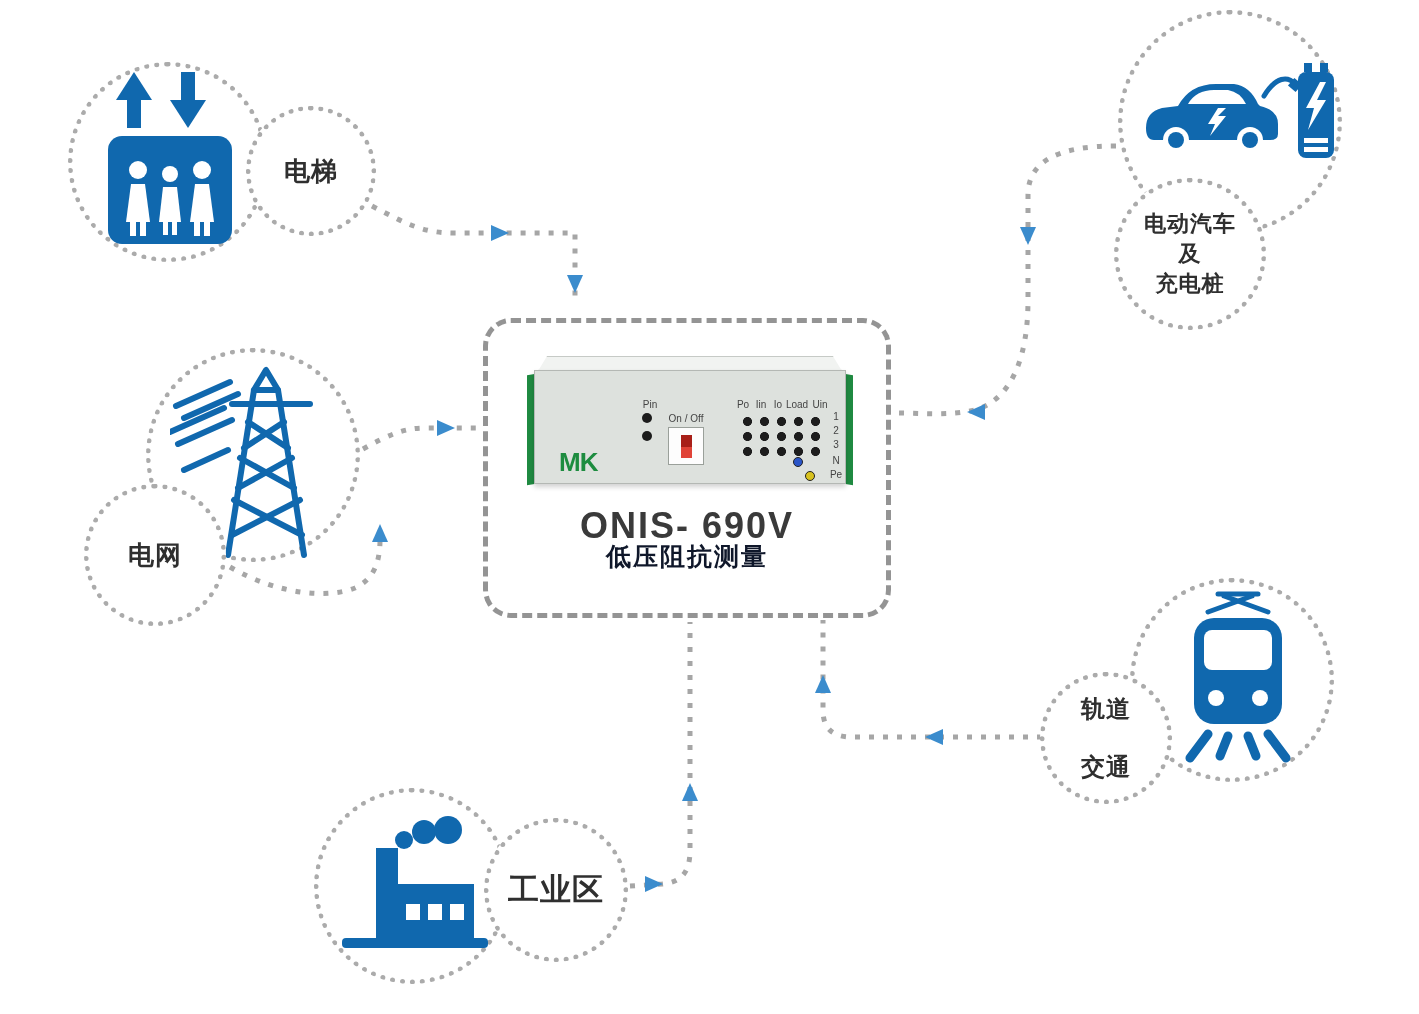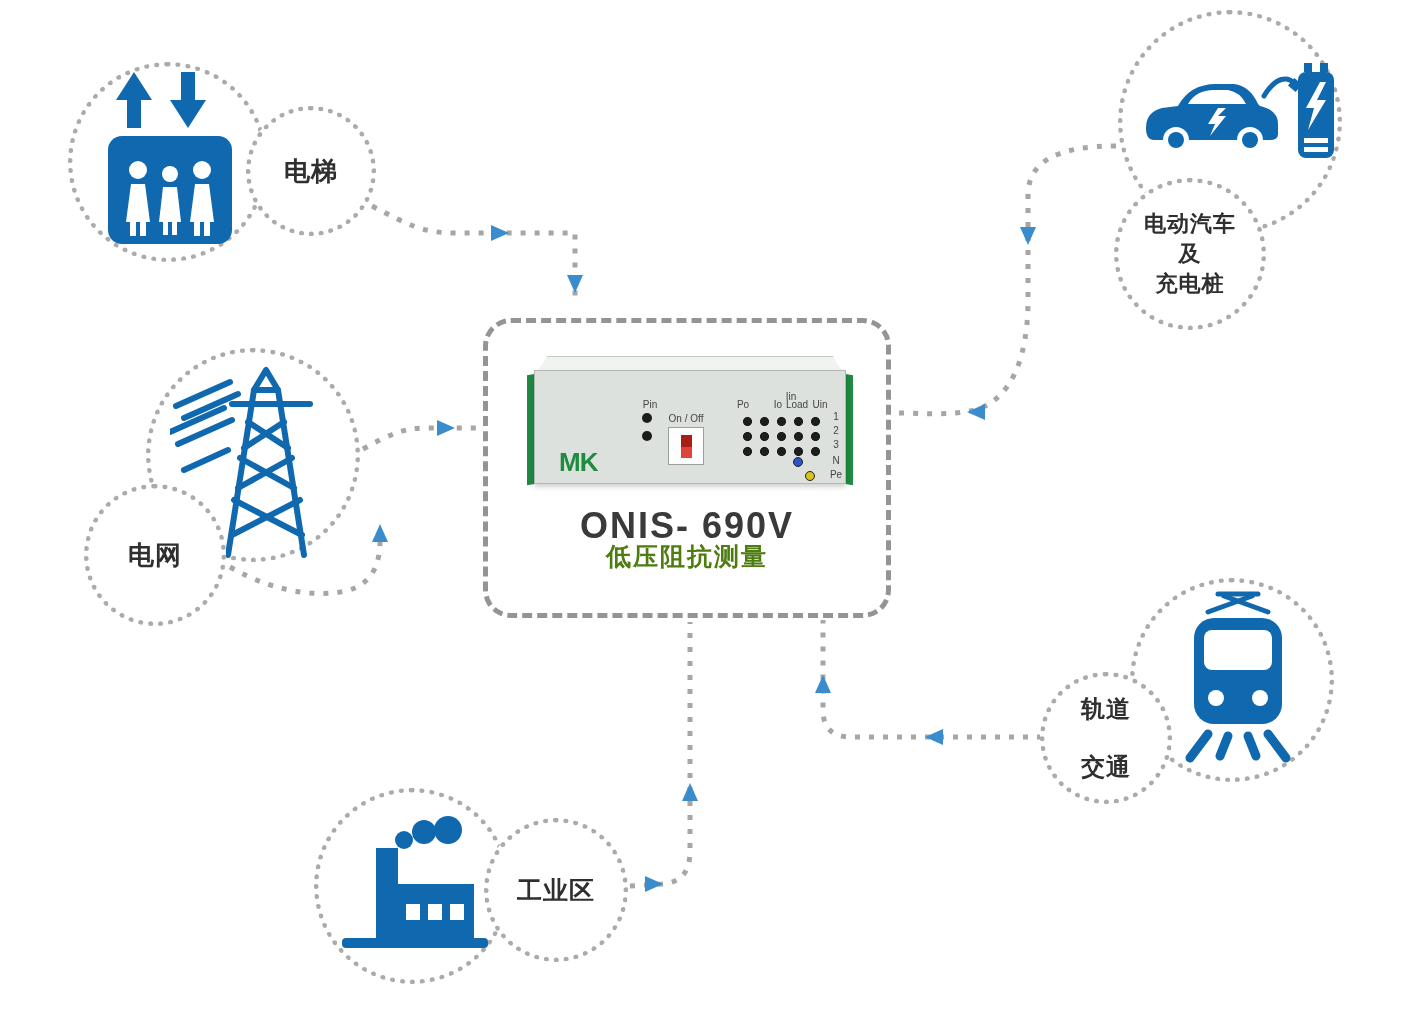--- a/index.html
+++ b/index.html
@@ -12,41 +12,41 @@
     position:absolute;border:5px dotted #ababab;border-radius:50%;
     background:transparent;z-index:1;box-sizing:border-box;
   }
   .label-circle{
     position:absolute;border:5px dotted #ababab;border-radius:50%;
     background:#ffffff;z-index:3;box-sizing:border-box;
     display:flex;align-items:center;justify-content:center;flex-direction:column;
     text-align:left;font-weight:bold;color:#2f2f2f;
   }
   .label-26{font-size:26px;letter-spacing:1px;}
-  .label-25{font-size:25px;letter-spacing:1px;}
+  .label-25{font-size:31px;letter-spacing:1px;}
   .label-24{font-size:24px;line-height:1.35;letter-spacing:1px;gap:26px;}
   .label-22{font-size:22px;line-height:1.35;letter-spacing:1px;}
   .icon-wrap{position:absolute;z-index:2;}
   
   svg.overlay{position:absolute;left:0;top:0;z-index:0;pointer-events:none;}
   .dotline{fill:none;stroke:#a6a6a6;stroke-width:5;stroke-dasharray:5 9;stroke-linecap:butt;}
   .arrow{fill:#3b8ccd;}
   
   .device-box{
     position:absolute;left:483px;top:318px;width:408px;height:300px;
     border:5px dashed #949494;border-radius:28px;background:#ffffff;
     z-index:1;box-sizing:border-box;
   }
   .device-title{
     position:absolute;left:483px;top:505px;width:408px;text-align:center;
     font-size:36px;font-weight:bold;color:#3a3a3a;letter-spacing:2px;z-index:2;
   }
   .device-subtitle{
     position:absolute;left:483px;top:540px;width:408px;text-align:center;
-    font-size:25px;font-weight:bold;color:#4d7c0f;letter-spacing:2px;z-index:2;
+    font-size:25px;font-weight:bold;color:#0f172a;letter-spacing:2px;z-index:2;
   }
   
   .device{position:absolute;left:528px;top:356px;width:324px;height:136px;z-index:2;}
   .dev-top{
     position:absolute;left:10px;top:0;width:304px;height:15px;background:#f1f3f1;
     border:1px solid #c6cac6;box-sizing:border-box;
     clip-path:polygon(3% 0,97% 0,100% 100%,0 100%);
   }
   .dev-front{
     position:absolute;left:6px;top:14px;width:312px;height:114px;background:#dde1dd;
@@ -244,21 +244,21 @@
       <span class="panel-text" style="left:100px;top:28px;width:30px;">Pin</span>
       <div class="pin-btn" style="left:107px;top:42px;"></div>
       <div class="pin-btn" style="left:107px;top:60px;"></div>
 
       <span class="panel-text" style="left:126px;top:42px;width:50px;">On / Off</span>
       <div class="switch-box">
         <div class="rocker"></div>
       </div>
 
       <span class="panel-text" style="left:198px;top:28px;width:20px;">Po</span>
-      <span class="panel-text" style="left:216px;top:20px;width:20px;margin-left:30px;">Iin</span>
+      <span class="panel-text" style="left:216px;top:28px;width:20px;">Iin</span>
       <span class="panel-text" style="left:233px;top:28px;width:20px;">Io</span>
       <span class="panel-text" style="left:250px;top:28px;width:24px;">Load</span>
       <span class="panel-text" style="left:274px;top:28px;width:22px;">Uin</span>
 
       <div class="dot-grid"></div>
 
       <span class="panel-text" style="left:294px;top:40px;width:14px;">1</span>
       <span class="panel-text" style="left:294px;top:54px;width:14px;">2</span>
       <span class="panel-text" style="left:294px;top:68px;width:14px;">3</span>
       <div class="jack blue"></div>

